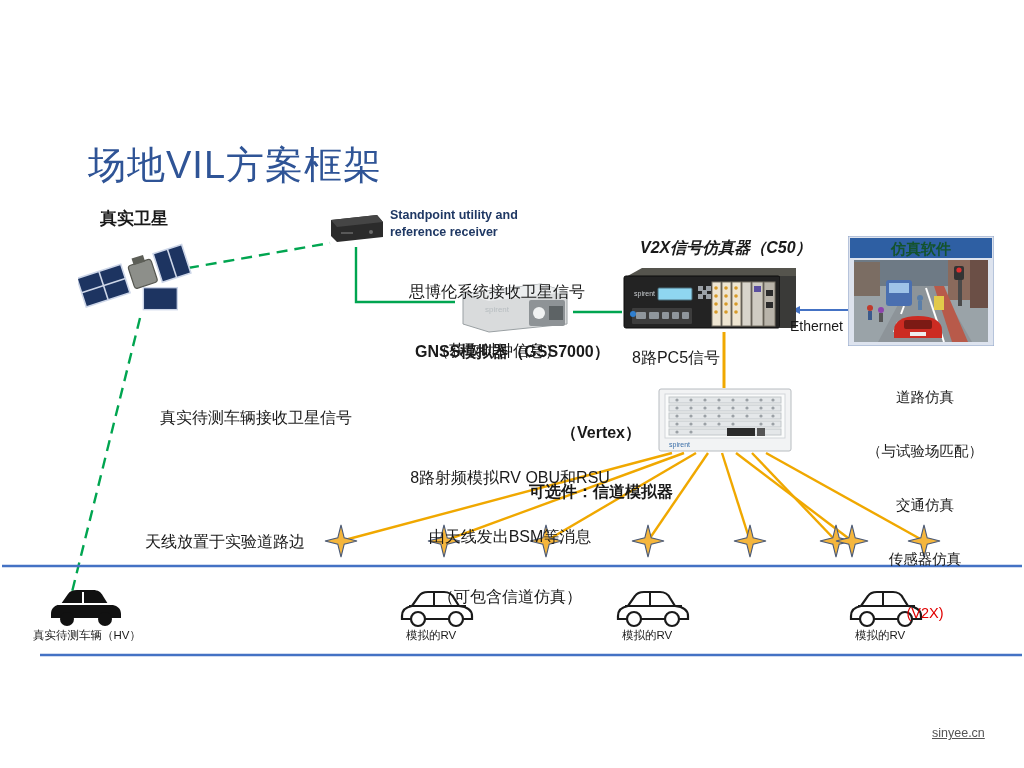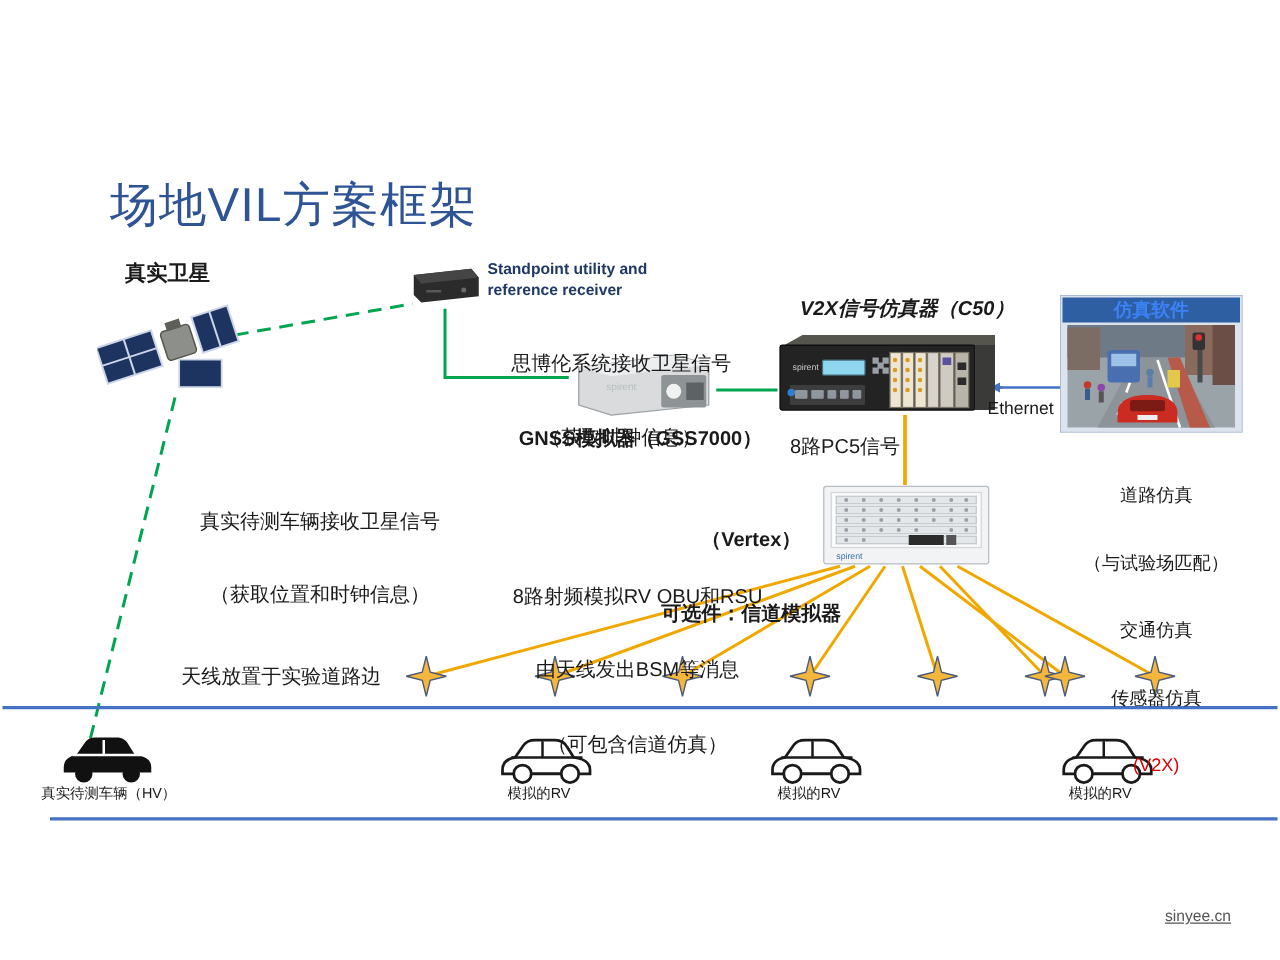--- a/index.html
+++ b/index.html
@@ -25,21 +25,21 @@
 
   
   .txt{color:#1a1a1a;line-height:1.24;white-space:pre;}
   .ctr{text-align:center;}
 
   #label-satellite{left:100px;top:208px;font-size:17px;font-weight:bold;}
   #label-standpoint{left:390px;top:207px;font-size:12.5px;font-weight:bold;color:#1f3864;line-height:1.32;}
   #label-spirent-recv{left:391px;top:242px;font-size:16px;text-align:center;width:212px;}
   #label-gnss{left:415px;top:342px;font-size:16px;font-weight:bold;}
   #label-c50{left:640px;top:238px;font-size:16px;font-weight:bold;font-style:italic;}
-  #label-sim-soft-cap{left:850px;top:240px;width:142px;text-align:center;font-size:15px;font-weight:bold;color:#3b82f6;}
+  #label-sim-soft-cap{left:850px;top:240px;width:142px;text-align:center;font-size:15px;font-weight:bold;color:#14532d;}
   #label-ethernet{left:790px;top:318px;font-size:14px;}
   #label-pc5{left:632px;top:348px;font-size:16px;}
   #label-vertex{left:505px;top:383px;font-size:16px;font-weight:bold;text-align:center;width:192px;}
   #label-hv-recv{left:140px;top:368px;font-size:16px;text-align:center;width:232px;}
   #label-rf8{left:372px;top:428px;font-size:16px;text-align:center;width:276px;}
   #label-roadsim{left:845px;top:353px;font-size:14.5px;text-align:center;width:160px;}
   #label-v2x-red{color:#e00000;}
   #label-antenna{left:145px;top:532px;font-size:16px;}
   #label-hv{left:33px;top:628px;font-size:11.5px;}
   .label-rv{font-size:11.5px;top:628px;}
@@ -362,21 +362,20 @@
   <div class="abs txt" id="label-ethernet">Ethernet</div>
   <div class="abs txt" id="label-pc5">8路PC5信号</div>
 
   <div class="abs txt ctr" id="label-vertex">
     <div>（Vertex）</div>
     <div>可选件：信道模拟器</div>
   </div>
 
   <div class="abs txt ctr" id="label-hv-recv">
     <div>真实待测车辆接收卫星信号</div>
-    <div>（获取位置和时钟信息）</div>
   </div>
 
   <div class="abs txt ctr" id="label-rf8">
     <div>8路射频模拟RV OBU和RSU</div>
     <div>由天线发出BSM等消息</div>
     <div>（可包含信道仿真）</div>
   </div>
 
   <div class="abs txt ctr" id="label-roadsim">
     <div>道路仿真</div>

